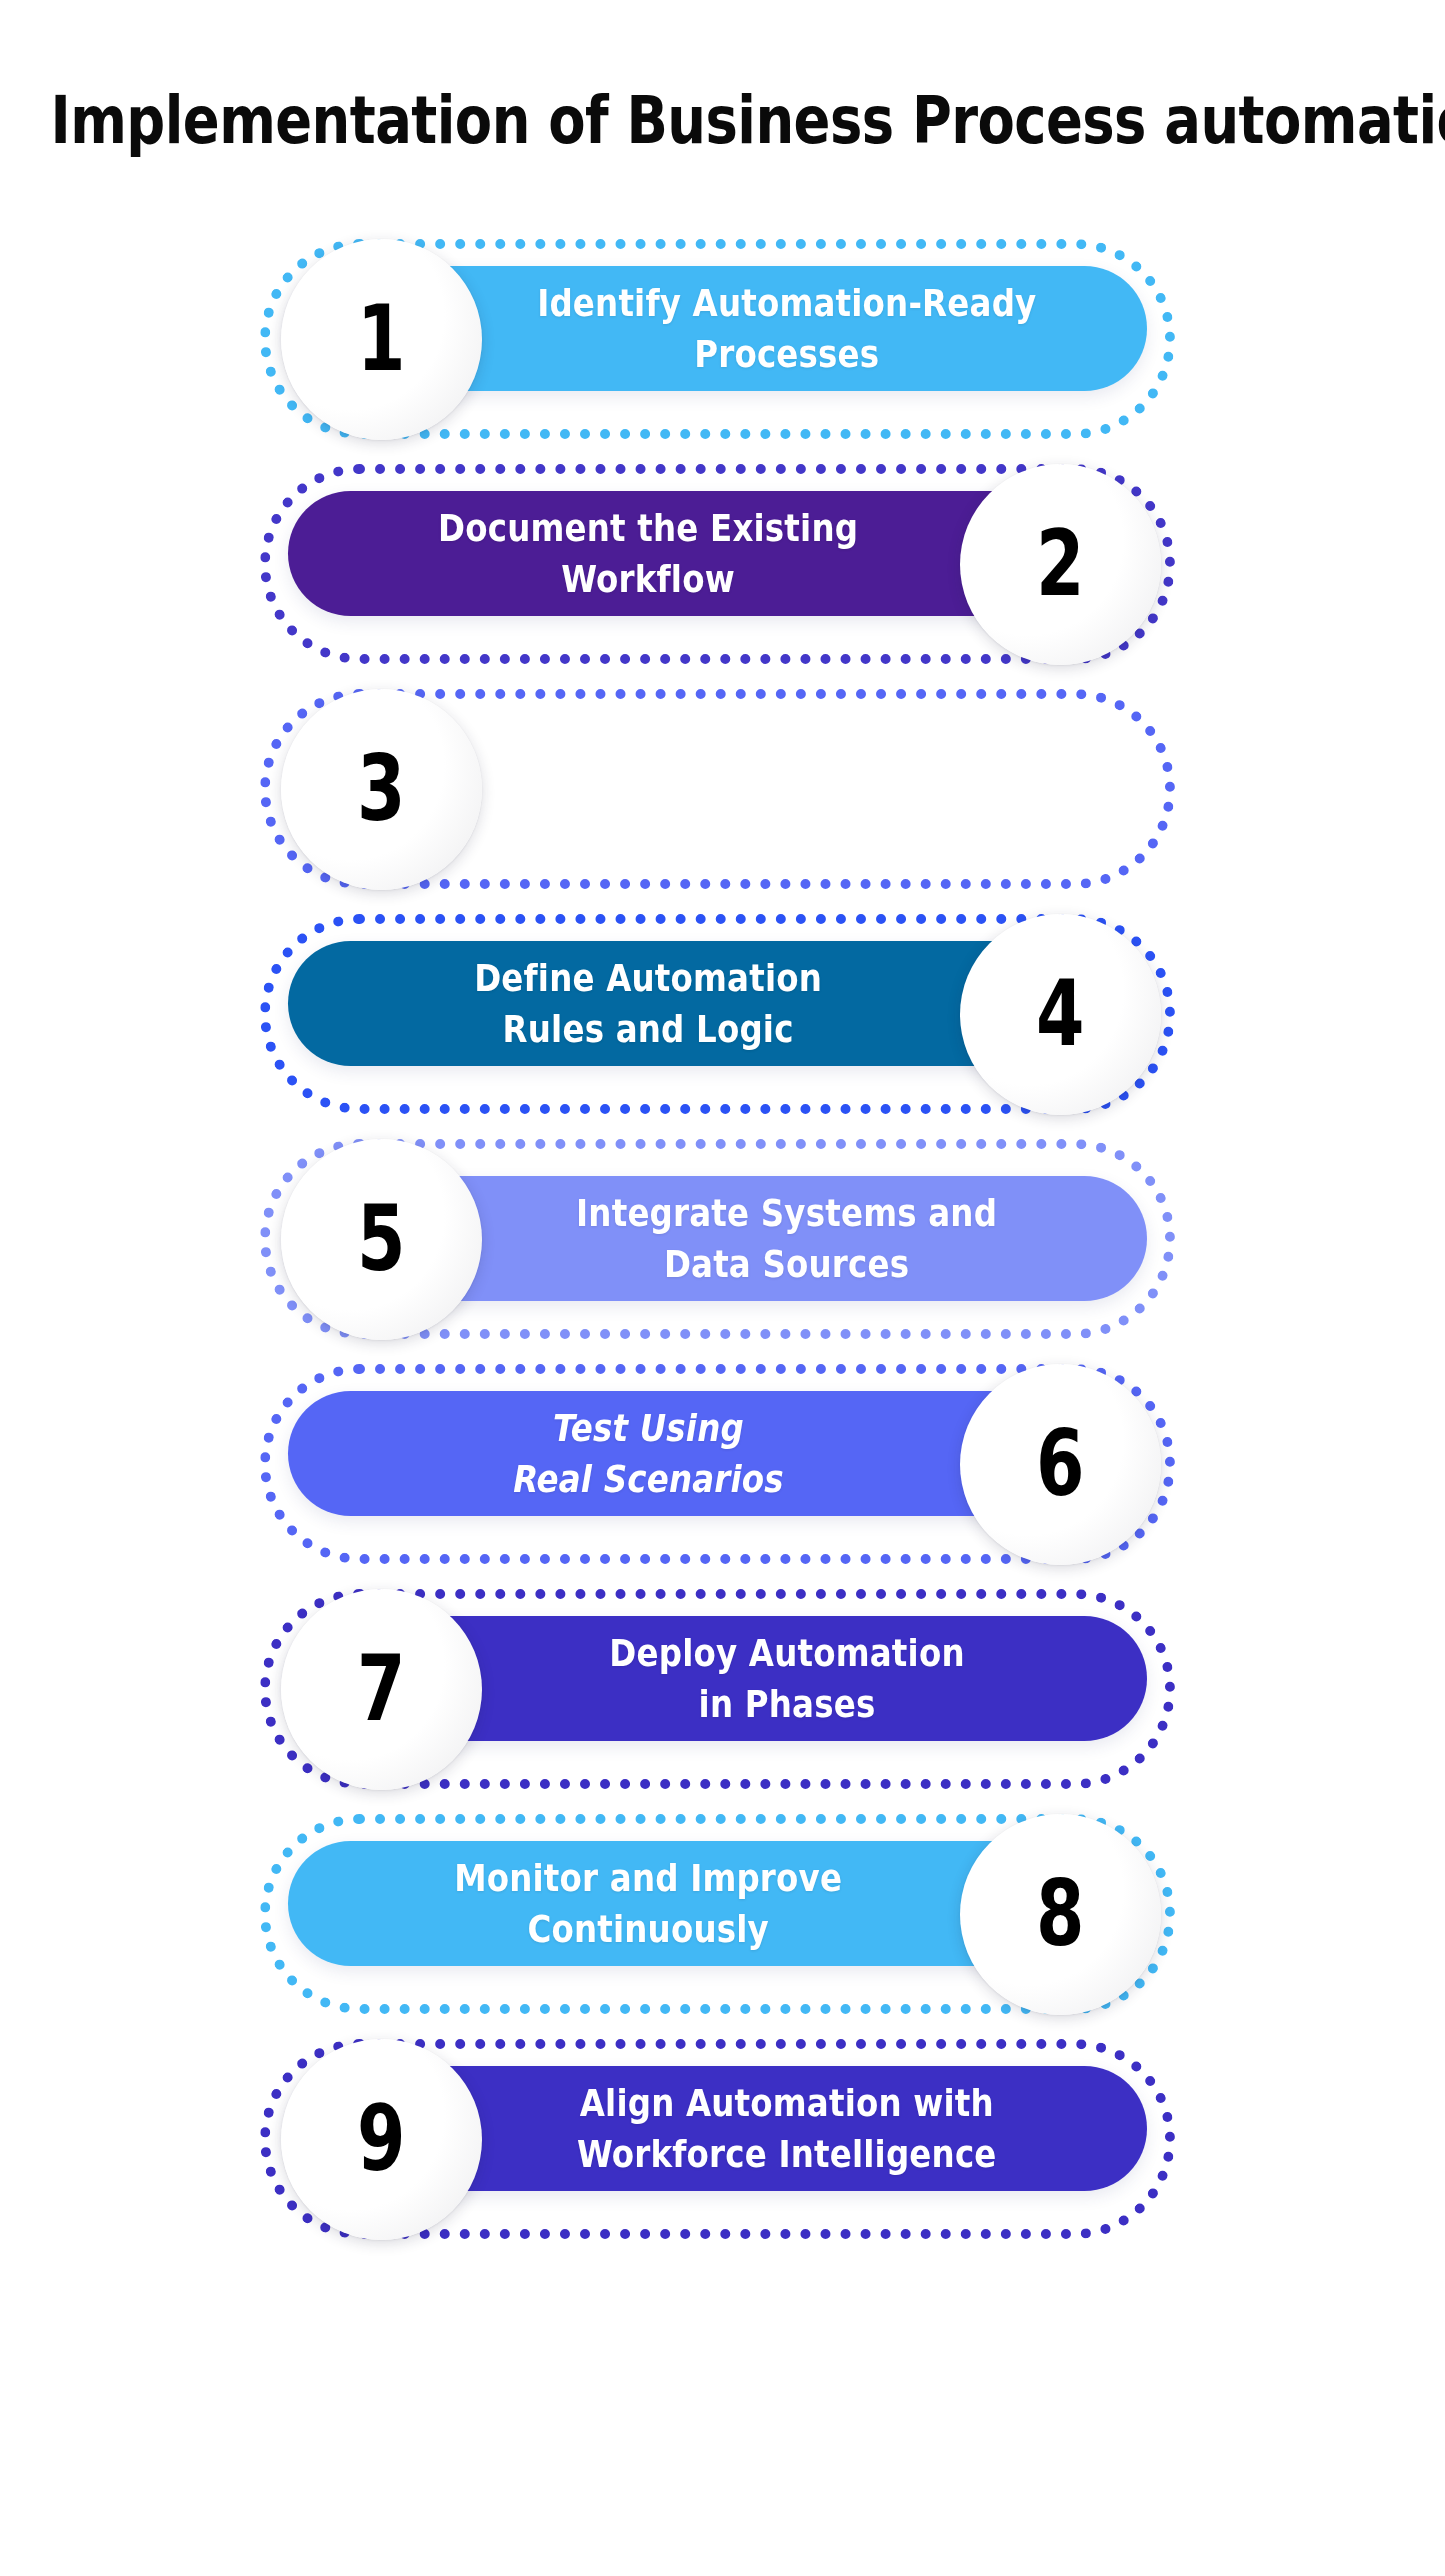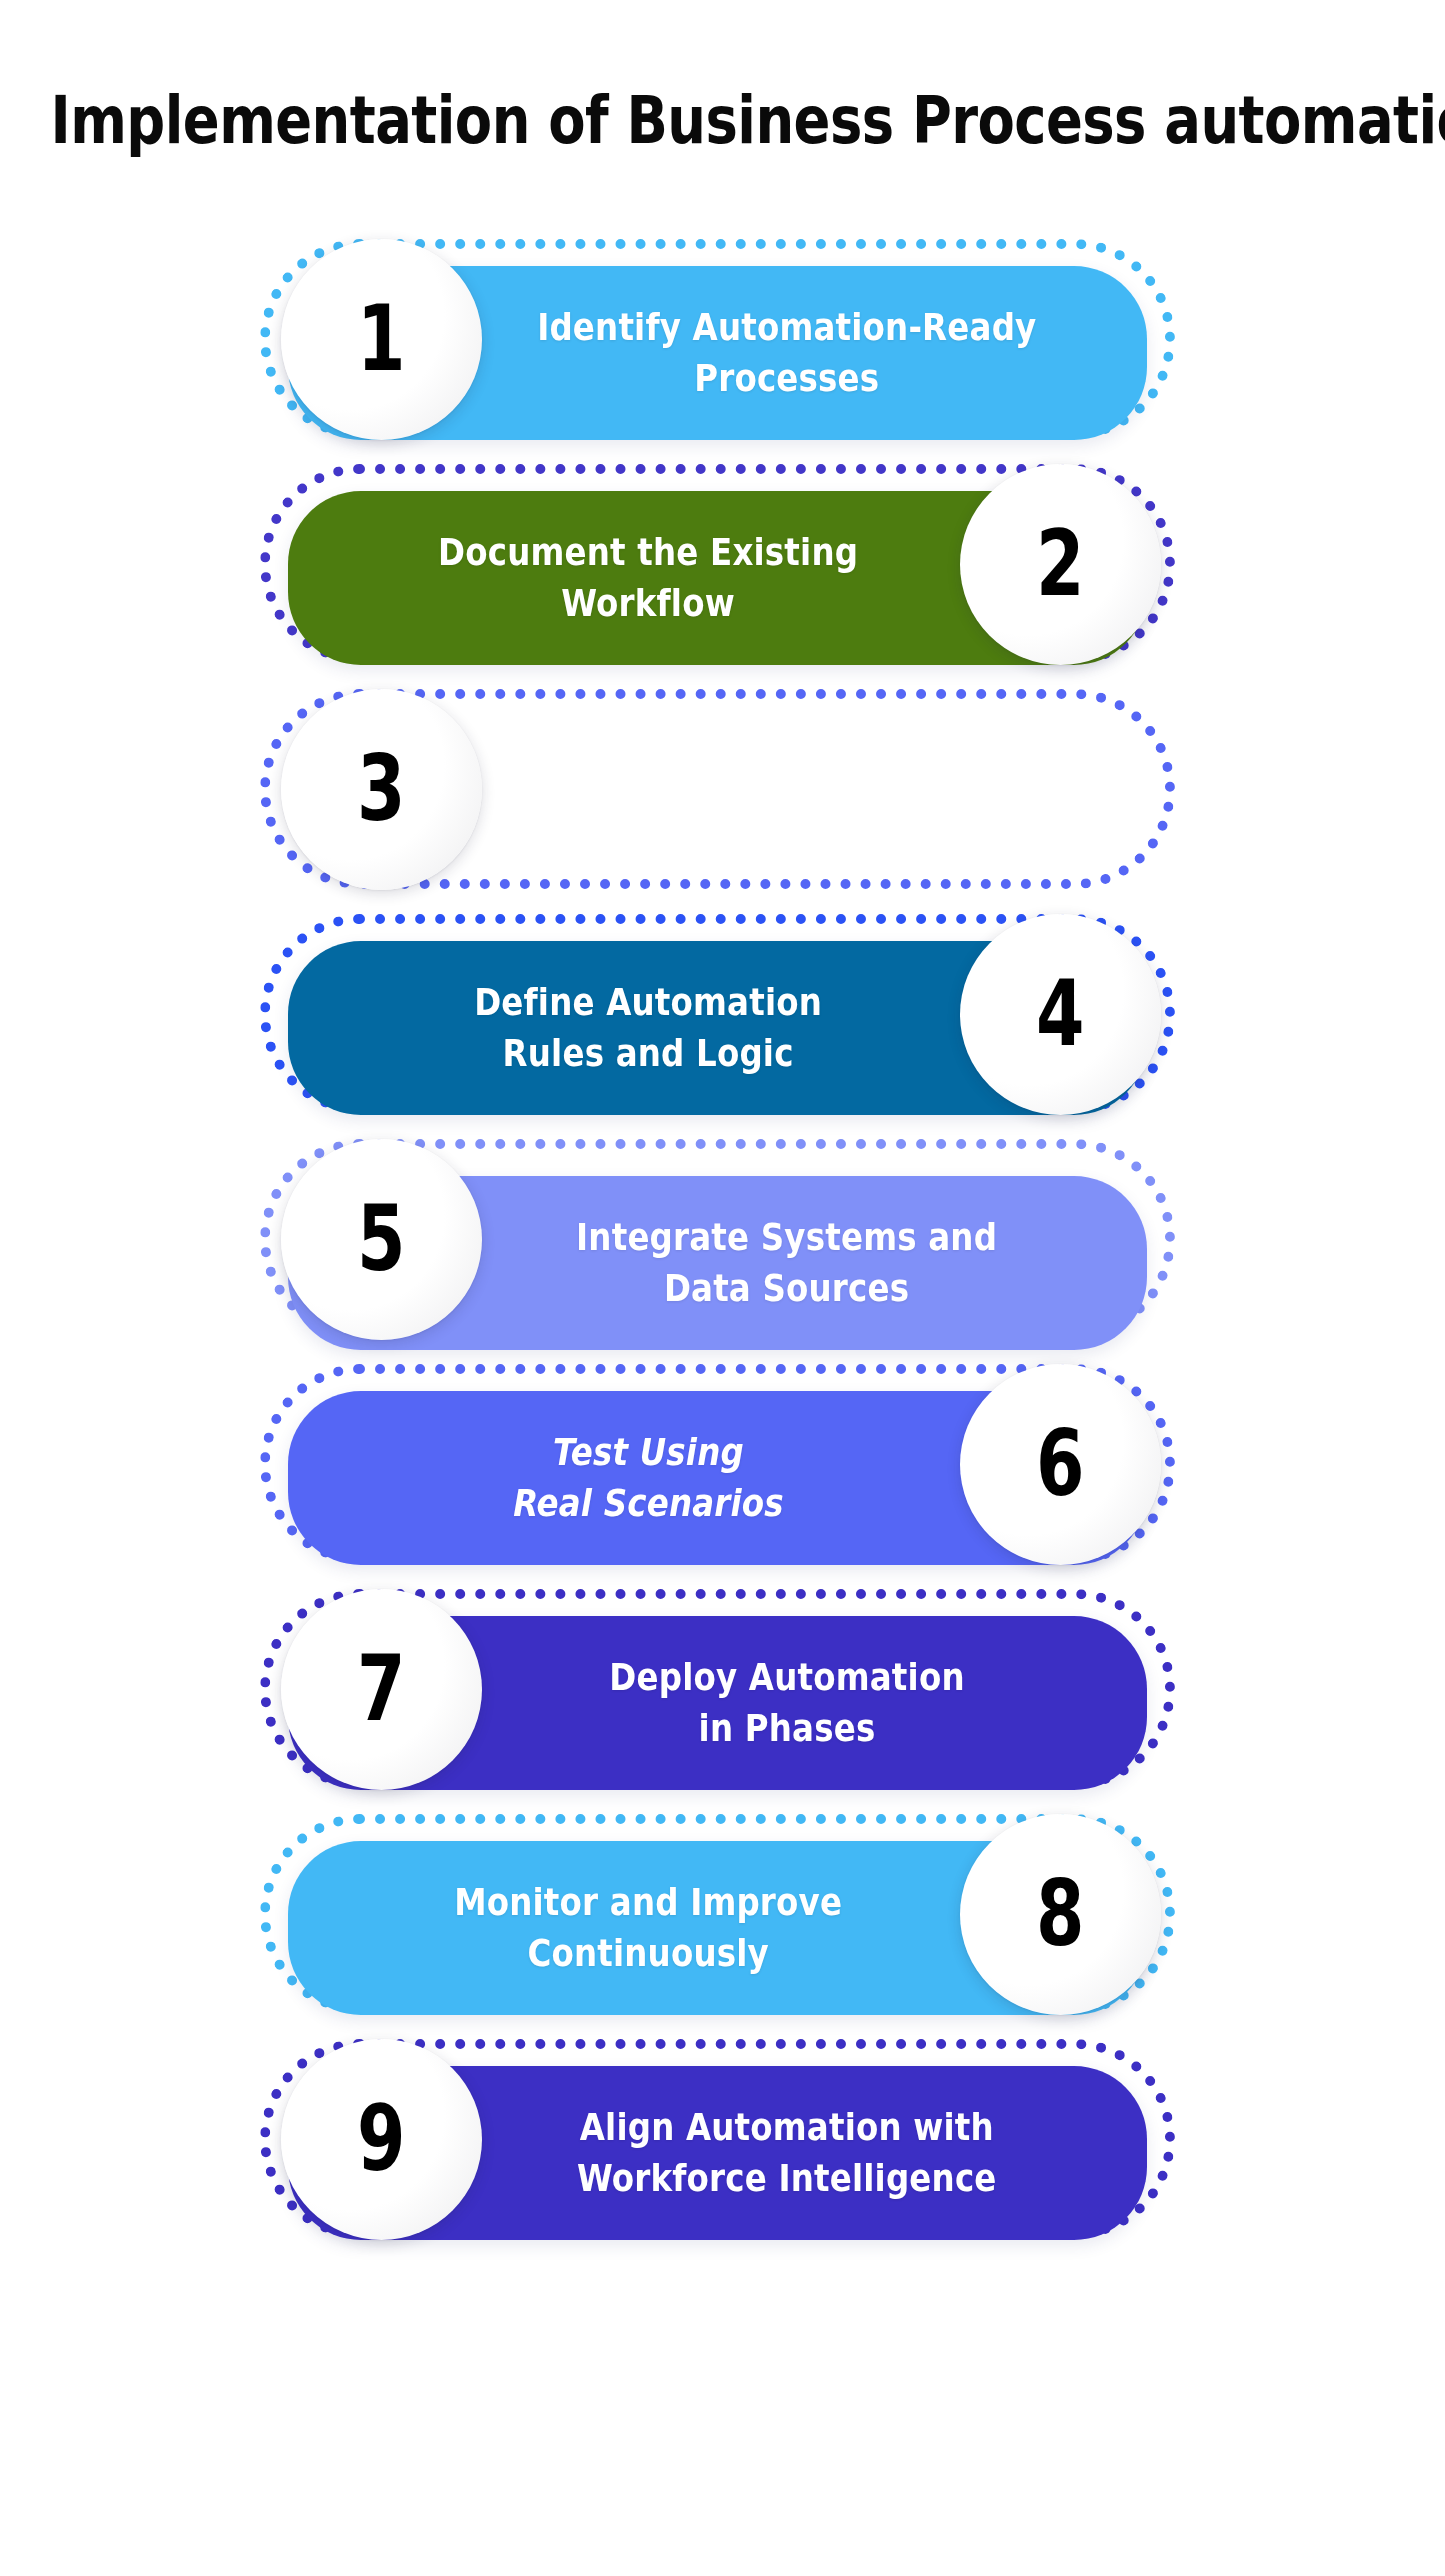--- a/index.html
+++ b/index.html
@@ -66,21 +66,21 @@
     box-sizing: border-box;
     pointer-events: none;
   }
 
   
   .pill {
     position: absolute;
     left: 288px;
     top: 29px;
     width: 859px;
-    height: 174px;
+    height: 125px;
     border-radius: 73px;
     box-sizing: border-box;
     display: flex;
     align-items: center;
     justify-content: center;
     box-shadow: 0 6px 15.7px rgba(40, 50, 120, 0.10);
   }
 
   .pill-label {
     color: #ffffff;
@@ -141,21 +141,21 @@
         <div class="pill" style="background: rgb(66, 184, 245);">
           <div class="pill-label">Identify Automation-Ready
 Processes</div>
         </div>
         <div class="num-circle">
           <span class="num-text">1</span>
         </div>
       </div>
       <div class="step num-right">
         <div class="dots-ring" style="border-color: rgb(67, 55, 201);"></div>
-        <div class="pill" style="background: #4d7c0f;">
+        <div class="pill" style="background: #4c1d95;">
           <div class="pill-label">Document the Existing
 Workflow</div>
         </div>
         <div class="num-circle">
           <span class="num-text">2</span>
         </div>
       </div>
       <div class="step num-left">
         <div class="dots-ring" style="border-color: rgb(85, 102, 245);"></div>
         <div class="num-circle">

